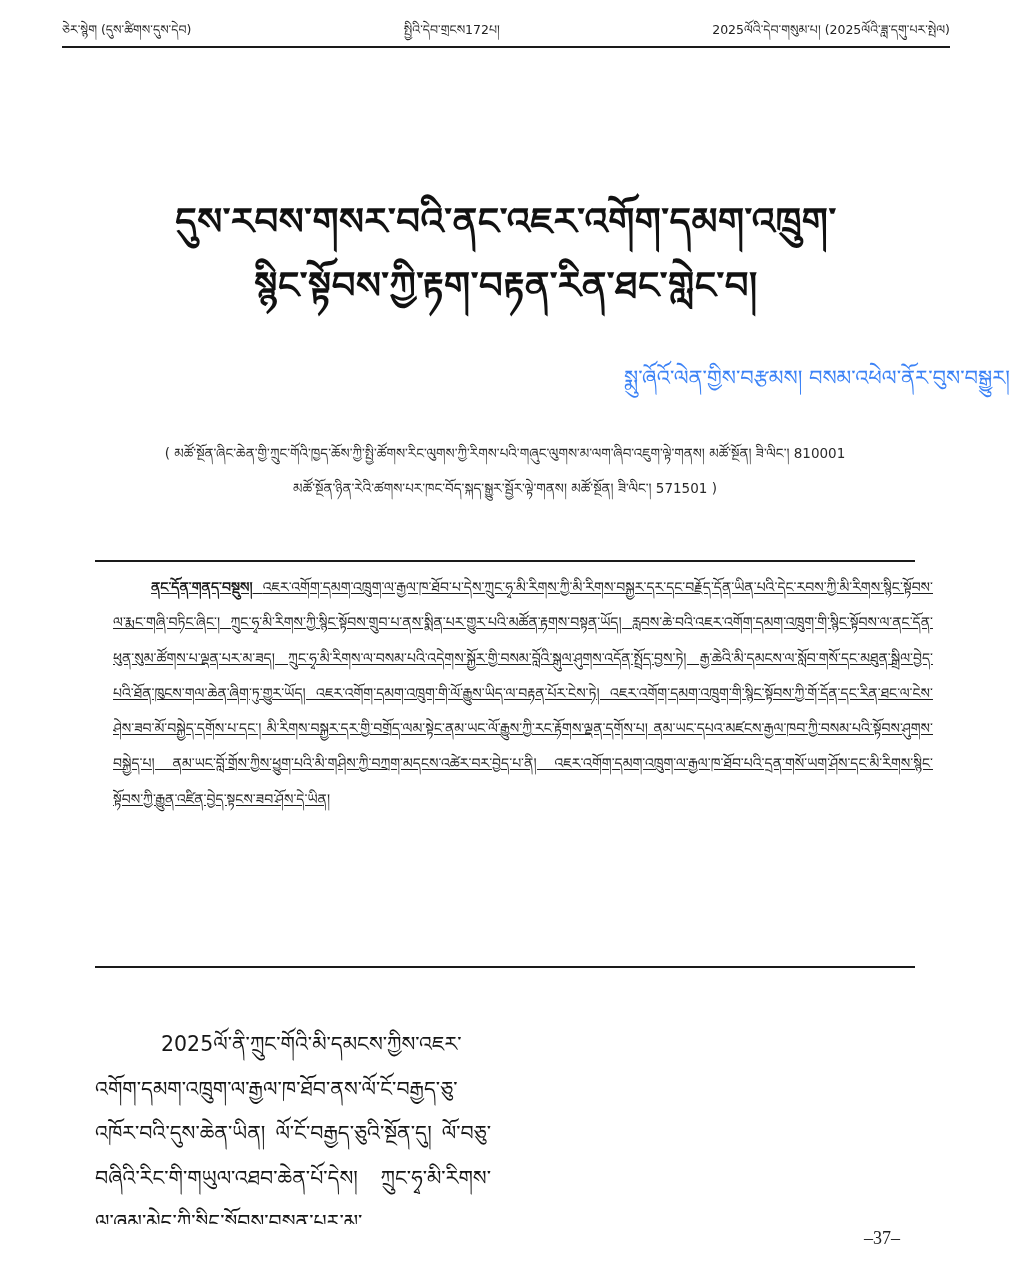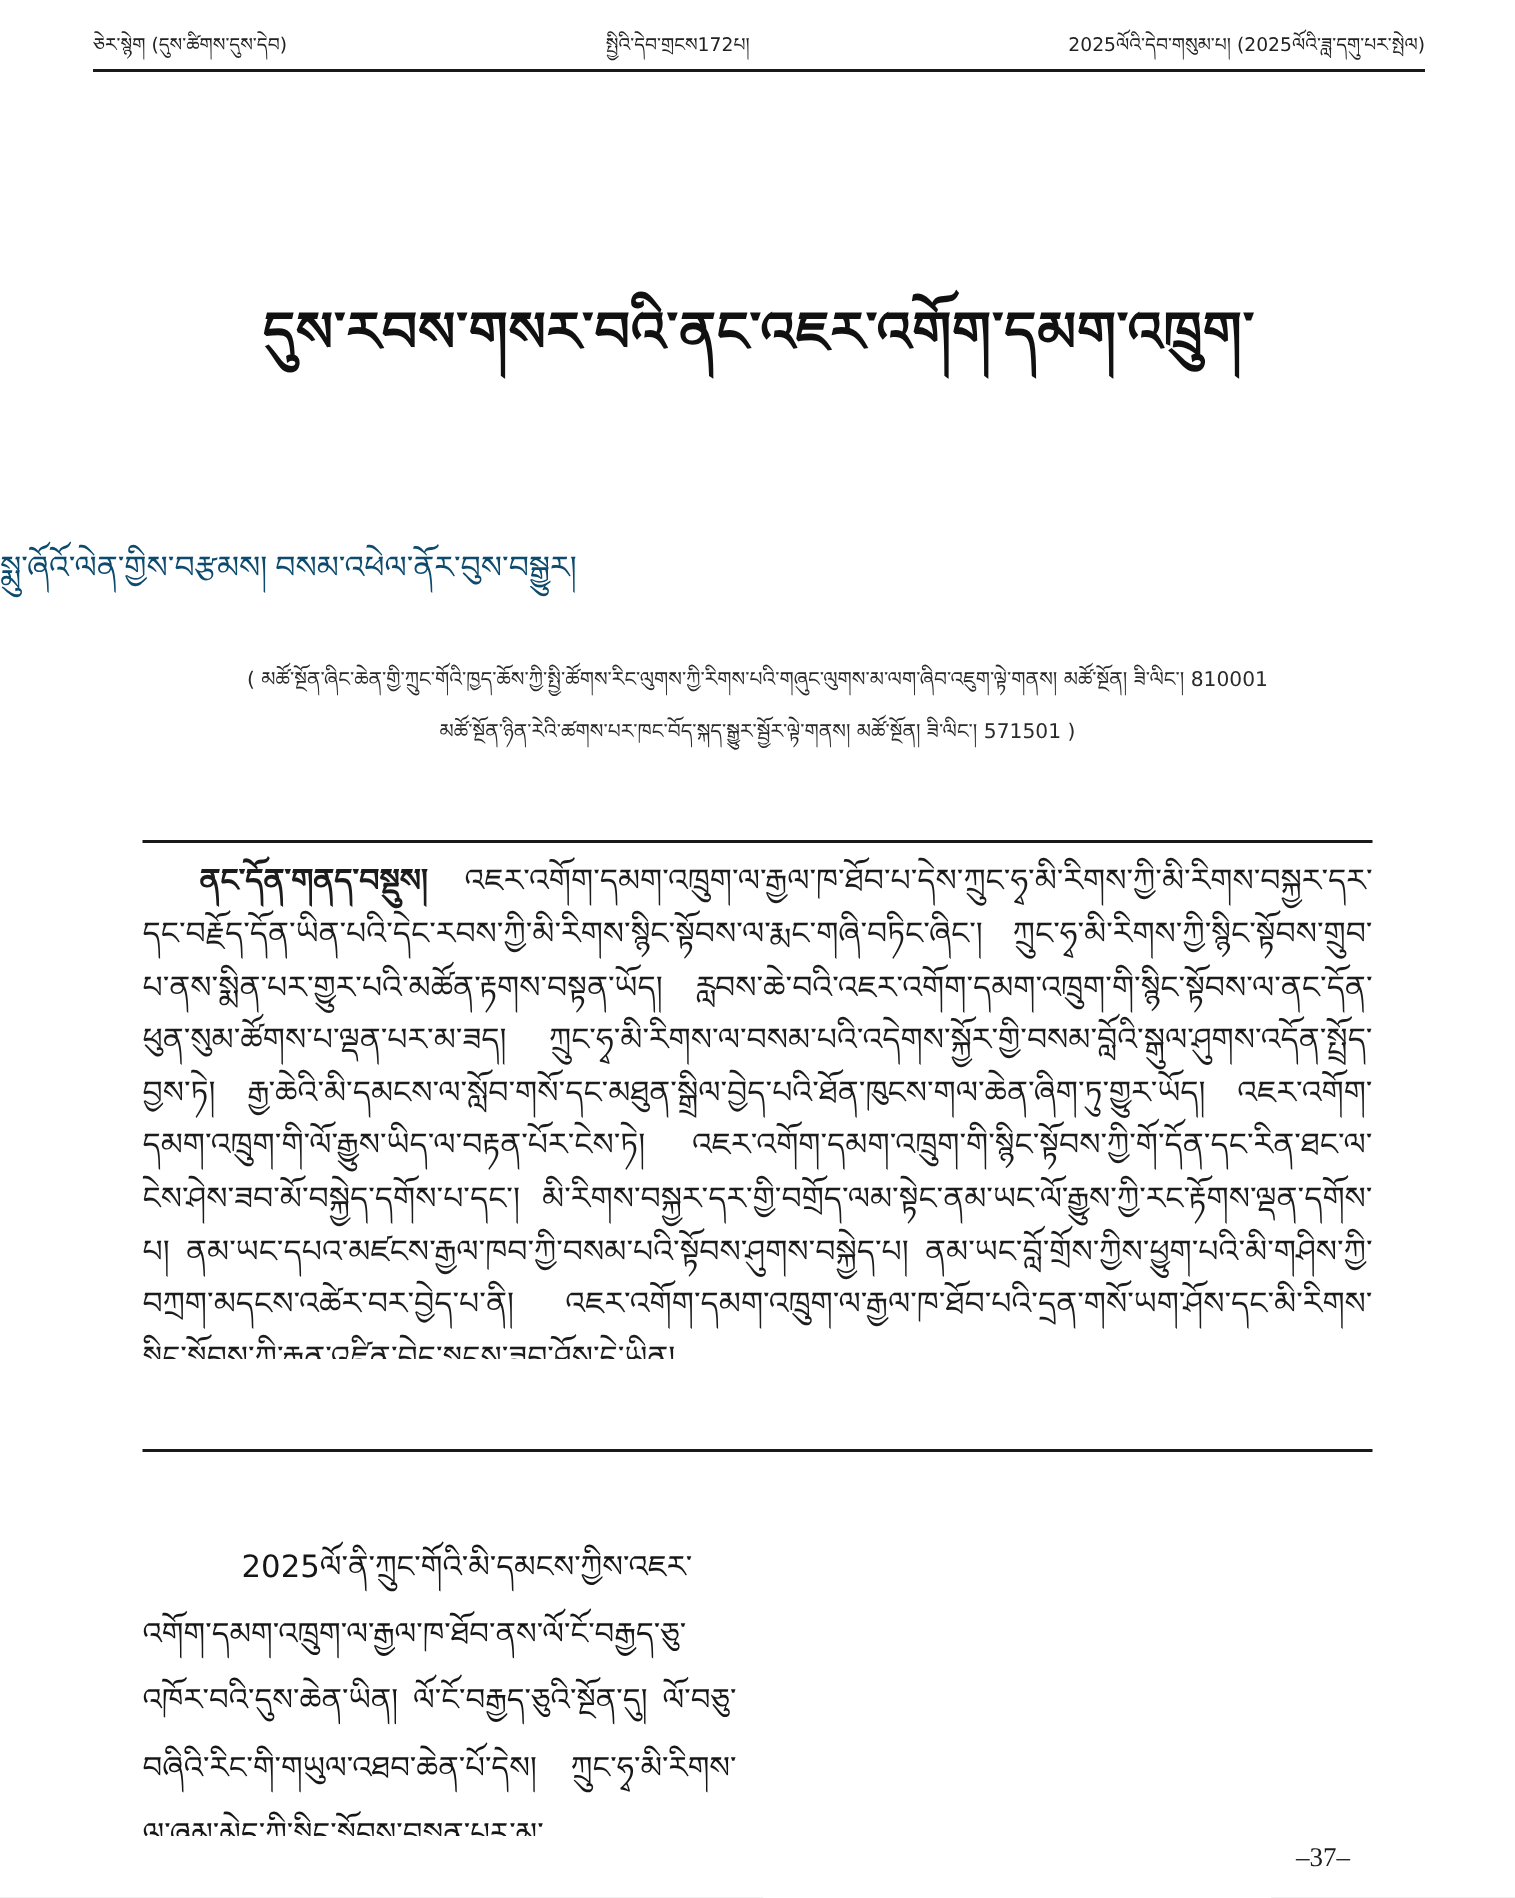--- a/index.html
+++ b/index.html
@@ -35,49 +35,49 @@
     text-align: center;
     font-weight: bold;
     font-size: 37px;
     line-height: 64px;
     color: #111;
     letter-spacing: 0.5px;
   }
   .authors-line {
     position: absolute;
     top: 354px; left: 0; right: 0;
-    text-align: left;
+    text-align: right;
     font-size: 21px;
-    color: #0c4a6e;
-    font-family: Liberation Serif, serif;
+    color: #3b82f6;
   }
   .affiliation {
     position: absolute;
     top: 436px; left: 80px; right: 80px;
     text-align: center;
     font-size: 13.5px;
     line-height: 35px;
     color: #2a2a2a;
   }
   .abstract-rule-top {
     position: absolute;
     top: 560px; left: 95px; width: 820px;
     height: 1.6px;
     background: #1a1a1a;
   }
   .abstract-para {
     position: absolute;
-    top: 570px; left: 95px; width: 820px;
+    top: 570px; left: 113px; width: 820px;
     height: 336px;
     overflow: hidden;
-    font-size: 21px;
+    font-size: 14px;
     line-height: 35.3px;
     text-align: justify;
     text-indent: 38px;
     color: #1c1c1c;
+    text-decoration: underline;
   }
   .abstract-label { font-weight: bold; }
   .keywords-line {
     position: absolute;
     top: 906px; left: 95px; width: 820px;
     font-size: 15.5px;
     line-height: 30px;
     text-indent: 38px;
     white-space: nowrap;
     overflow: hidden;
@@ -131,20 +131,21 @@
 
   <div class="journal-header">
     <span>ཅེར་སྙེག (དུས་ཚིགས་དུས་དེབ)</span>
     <span>སྤྱིའི་དེབ་གྲངས172པ།</span>
     <span>2025ལོའི་དེབ་གསུམ་པ། (2025ལོའི་ཟླ་དགུ་པར་སྤེལ)</span>
   </div>
   <div class="header-rule"></div>
 
   <div class="article-title">
     <div>དུས་རབས་གསར་བའི་ནང་འཇར་འགོག་དམག་འཁྲུག་</div>
+    <div>སྙིང་སྟོབས་ཀྱི་རྟག་བརྟན་རིན་ཐང་གླེང་བ།</div>
   </div>
 
   <div class="authors-line">སྨུ་ཞོའོ་ལེན་གྱིས་བརྩམས། བསམ་འཕེལ་ནོར་བུས་བསྒྱུར།</div>
 
   <div class="affiliation">
     <div>( མཚོ་སྔོན་ཞིང་ཆེན་གྱི་ཀྲུང་གོའི་ཁྱད་ཆོས་ཀྱི་སྤྱི་ཚོགས་རིང་ལུགས་ཀྱི་རིགས་པའི་གཞུང་ལུགས་མ་ལག་ཞིབ་འཇུག་ལྟེ་གནས། མཚོ་སྔོན། ཟི་ལིང་། 810001</div>
     <div>མཚོ་སྔོན་ཉིན་རེའི་ཚགས་པར་ཁང་བོད་སྐད་སྒྱུར་སྦྱོར་ལྟེ་གནས། མཚོ་སྔོན། ཟི་ལིང་། 571501 )</div>
   </div>
 
   <div class="abstract-rule-top"></div>

